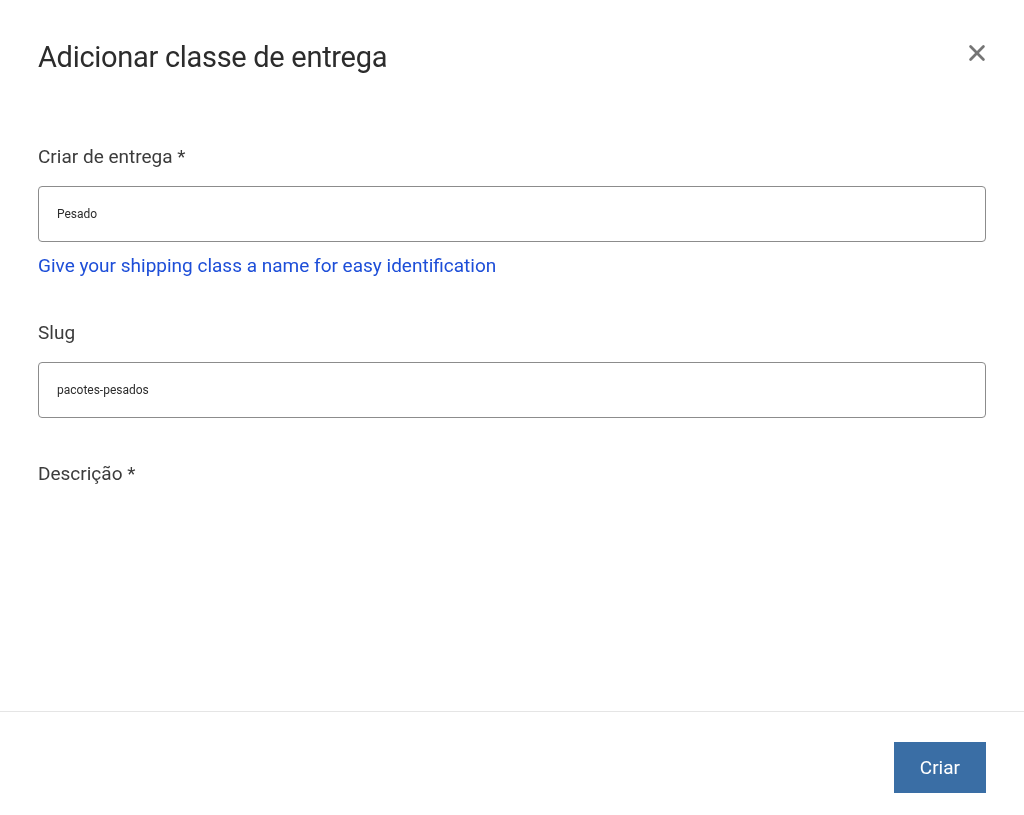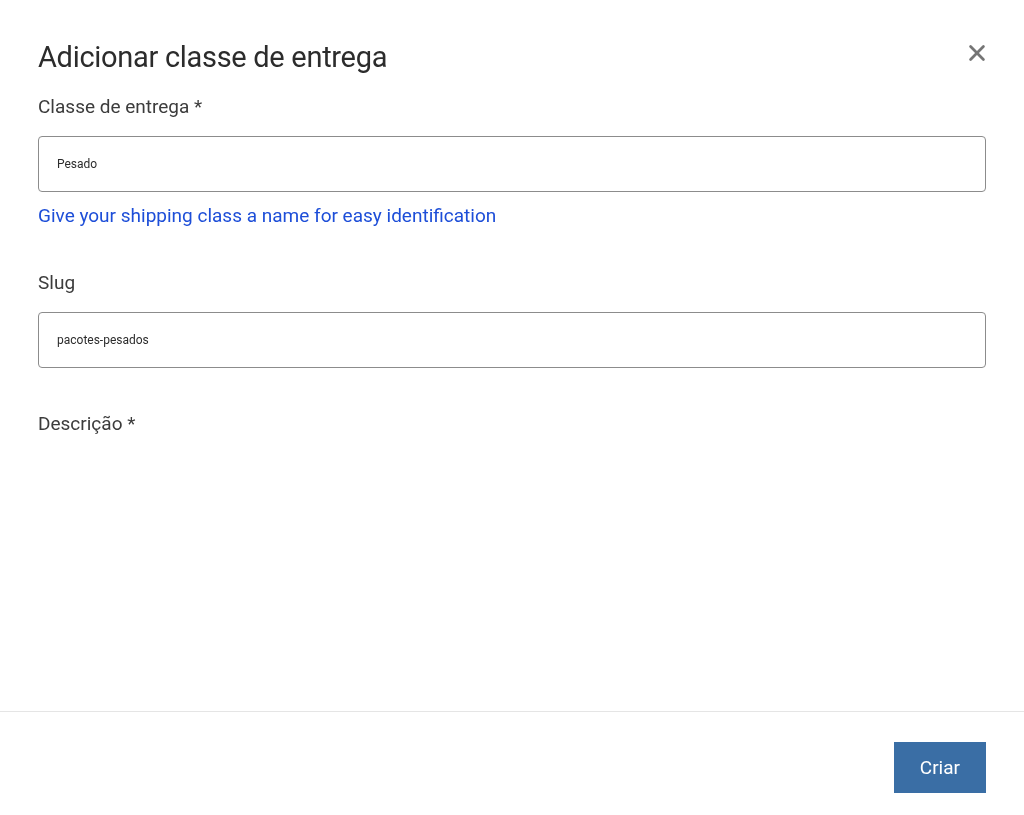--- a/index.html
+++ b/index.html
@@ -15,21 +15,21 @@
       height: 815px;
       position: relative;
     }
     .modal-container {
       padding: 40px 38px 0 38px;
     }
     .modal-header {
       display: flex;
       justify-content: space-between;
       align-items: flex-end;
-      margin-bottom: 21px;
+      margin-bottom: 71px;
     }
     .modal-title {
       font-size: 29px;
       font-weight: 400;
       color: #2c2c2c;
       letter-spacing: -0.3px;
     }
     .close-button {
       background: none;
       border: none;
@@ -100,21 +100,21 @@
     <h1 class="modal-title">Adicionar classe de entrega</h1>
     <button class="close-button">
       <svg viewBox="0 0 24 24" fill="none" stroke="currentColor" stroke-width="3" stroke-linecap="round">
         <line x1="5" y1="5" x2="19" y2="19"></line>
         <line x1="19" y1="5" x2="5" y2="19"></line>
       </svg>
     </button>
   </div>
 
   <div class="form-group">
-    <label class="form-label">Classe de entrega *</label>
+    <label class="form-label">Criar de entrega *</label>
     <input type="text" class="form-input" value="Pesado" style="">
     <p class="form-help">Give your shipping class a name for easy identification</p>
   </div>
 
   <div class="form-group">
     <label class="form-label">Slug</label>
     <input type="text" class="form-input" value="pacotes-pesados" style="">
   </div>
 
   <div class="form-group">

